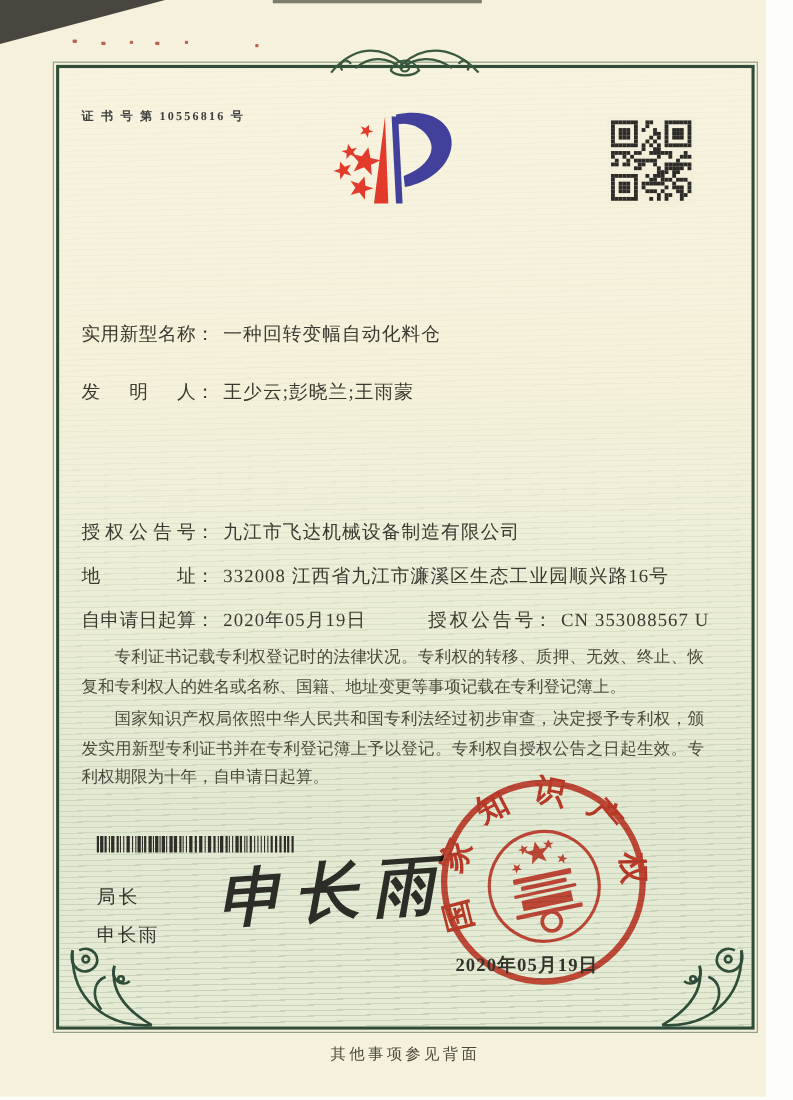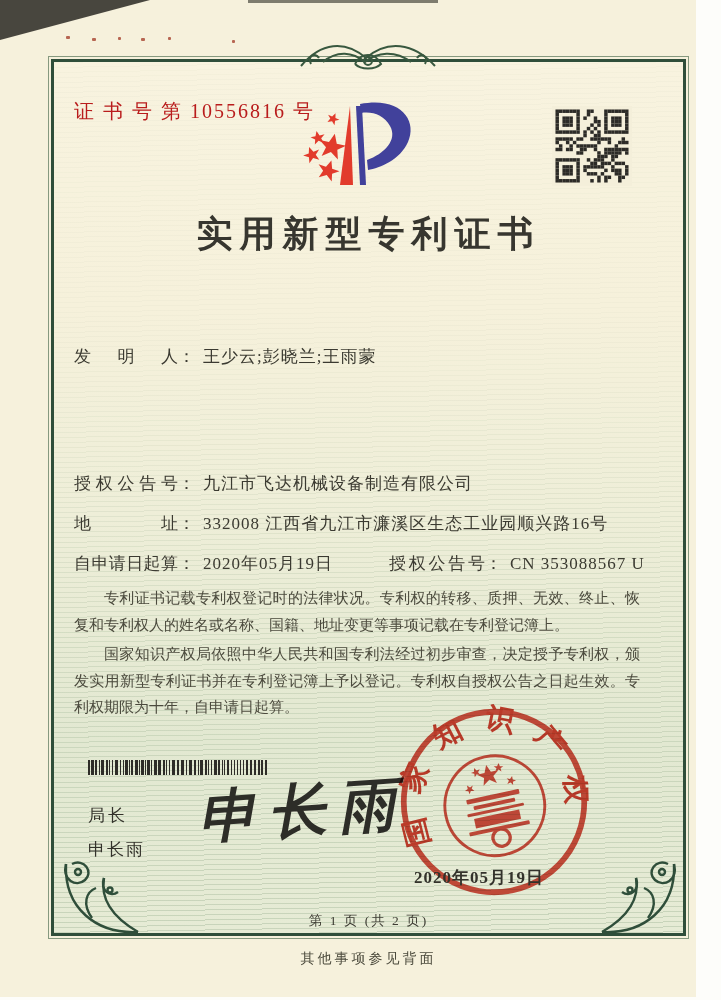--- a/index.html
+++ b/index.html
@@ -21,21 +21,21 @@
     background:linear-gradient(180deg,#f8f3df 0%,#f6f1db 28%,#eeeed8 52%,#e2e8d1 78%,#e6ebd5 100%); }
   .pattern::after { content:""; position:absolute; inset:0;
     background:repeating-linear-gradient(179deg, rgba(104,140,102,.28) 0 1px, rgba(0,0,0,0) 1px 5px);
     -webkit-mask-image:linear-gradient(180deg, rgba(0,0,0,.10) 0%, rgba(0,0,0,.14) 35%, rgba(0,0,0,.55) 65%, rgba(0,0,0,.85) 100%);
     mask-image:linear-gradient(180deg, rgba(0,0,0,.10) 0%, rgba(0,0,0,.14) 35%, rgba(0,0,0,.55) 65%, rgba(0,0,0,.85) 100%); }
 
   .ornament { position:absolute; color:#32523e; }
   .ornament svg { display:block; }
 
   
-  .cert-no { position:absolute; left:74px; top:98px; font-size:20px; letter-spacing:2px; color:#b91c1c; }
+  .cert-no { position:absolute; left:74px; top:98px; font-size:11px; letter-spacing:2px; color:#404040;font-weight:bold; }
   .logo { position:absolute; left:272px; top:86px; width:205px; height:124px; }
   .qr { position:absolute; left:552px; top:106px; width:80px; height:80px; background:#f4efda; }
   .title { position:absolute; left:48px; top:210px; width:641px; text-align:center;
     font-size:36px; font-weight:bold; letter-spacing:7px; color:#37362f; }
 
   .frow { position:absolute; left:74px; width:580px; font-size:17px; color:#3b3a31; white-space:nowrap; }
   .flabel { display:inline-block; width:104px; text-align:justify; text-align-last:justify; vertical-align:bottom; }
   .fcolon { display:inline-block; }
   .fvalue { display:inline-block; margin-left:8px; letter-spacing:1px; }
   .fpair2 { display:inline-block; margin-left:56px; }
@@ -361,22 +361,24 @@
           <rect x="17.391304347826086" y="73.04347826086956" width="3.4782608695652173" height="3.4782608695652173" fill="#2c2b27"></rect>
           <rect x="20.869565217391305" y="73.04347826086956" width="3.4782608695652173" height="3.4782608695652173" fill="#2c2b27"></rect>
           <rect x="24.34782608695652" y="73.04347826086956" width="3.4782608695652173" height="3.4782608695652173" fill="#2c2b27"></rect>
           <rect x="38.26086956521739" y="73.04347826086956" width="3.4782608695652173" height="3.4782608695652173" fill="#2c2b27"></rect>
           <rect x="45.21739130434783" y="73.04347826086956" width="3.4782608695652173" height="3.4782608695652173" fill="#2c2b27"></rect>
           <rect x="52.17391304347826" y="73.04347826086956" width="3.4782608695652173" height="3.4782608695652173" fill="#2c2b27"></rect>
           <rect x="66.08695652173913" y="73.04347826086956" width="3.4782608695652173" height="3.4782608695652173" fill="#2c2b27"></rect>
         </svg>
     </div>
 
-    <div class="title">实用新型专利证书</div>
-
+
+    <div class="frow" style="top:292px">
+      <span class="flabel">实用新型名称</span><span class="fcolon">：</span><span class="fvalue">一种回转变幅自动化料仓</span>
+    </div>
     <div class="frow" style="top:345px">
       <span class="flabel">发明人</span><span class="fcolon">：</span><span class="fvalue">王少云;彭晓兰;王雨蒙</span>
     </div>
     <div class="frow" style="top:472px">
       <span class="flabel">授权公告号</span><span class="fcolon">：</span><span class="fvalue">九江市飞达机械设备制造有限公司</span>
     </div>
     <div class="frow" style="top:512px">
       <span class="flabel">地址</span><span class="fcolon">：</span><span class="fvalue">332008 江西省九江市濂溪区生态工业园顺兴路16号</span>
     </div>
     <div class="frow" style="top:552px">
@@ -467,16 +469,15 @@
           <rect x="78" y="100" width="44" height="4" rx="1"></rect>
           <rect x="70" y="107" width="60" height="3" rx="1"></rect>
           <rect x="76" y="113" width="48" height="10"></rect>
           <rect x="68" y="126" width="64" height="4" rx="1"></rect>
           <circle cx="100" cy="138" r="9" fill="none" stroke="#cf3526" stroke-width="3.5"></circle>
         </g>
       </svg>
     </div>
     <div class="seal-date">2020年05月19日</div>
 
-    <div class="page-num">第 1 页 (共 2 页)</div>
     <div class="back-note">其他事项参见背面</div>
   </div>
 </div>
 
 </body></html>

